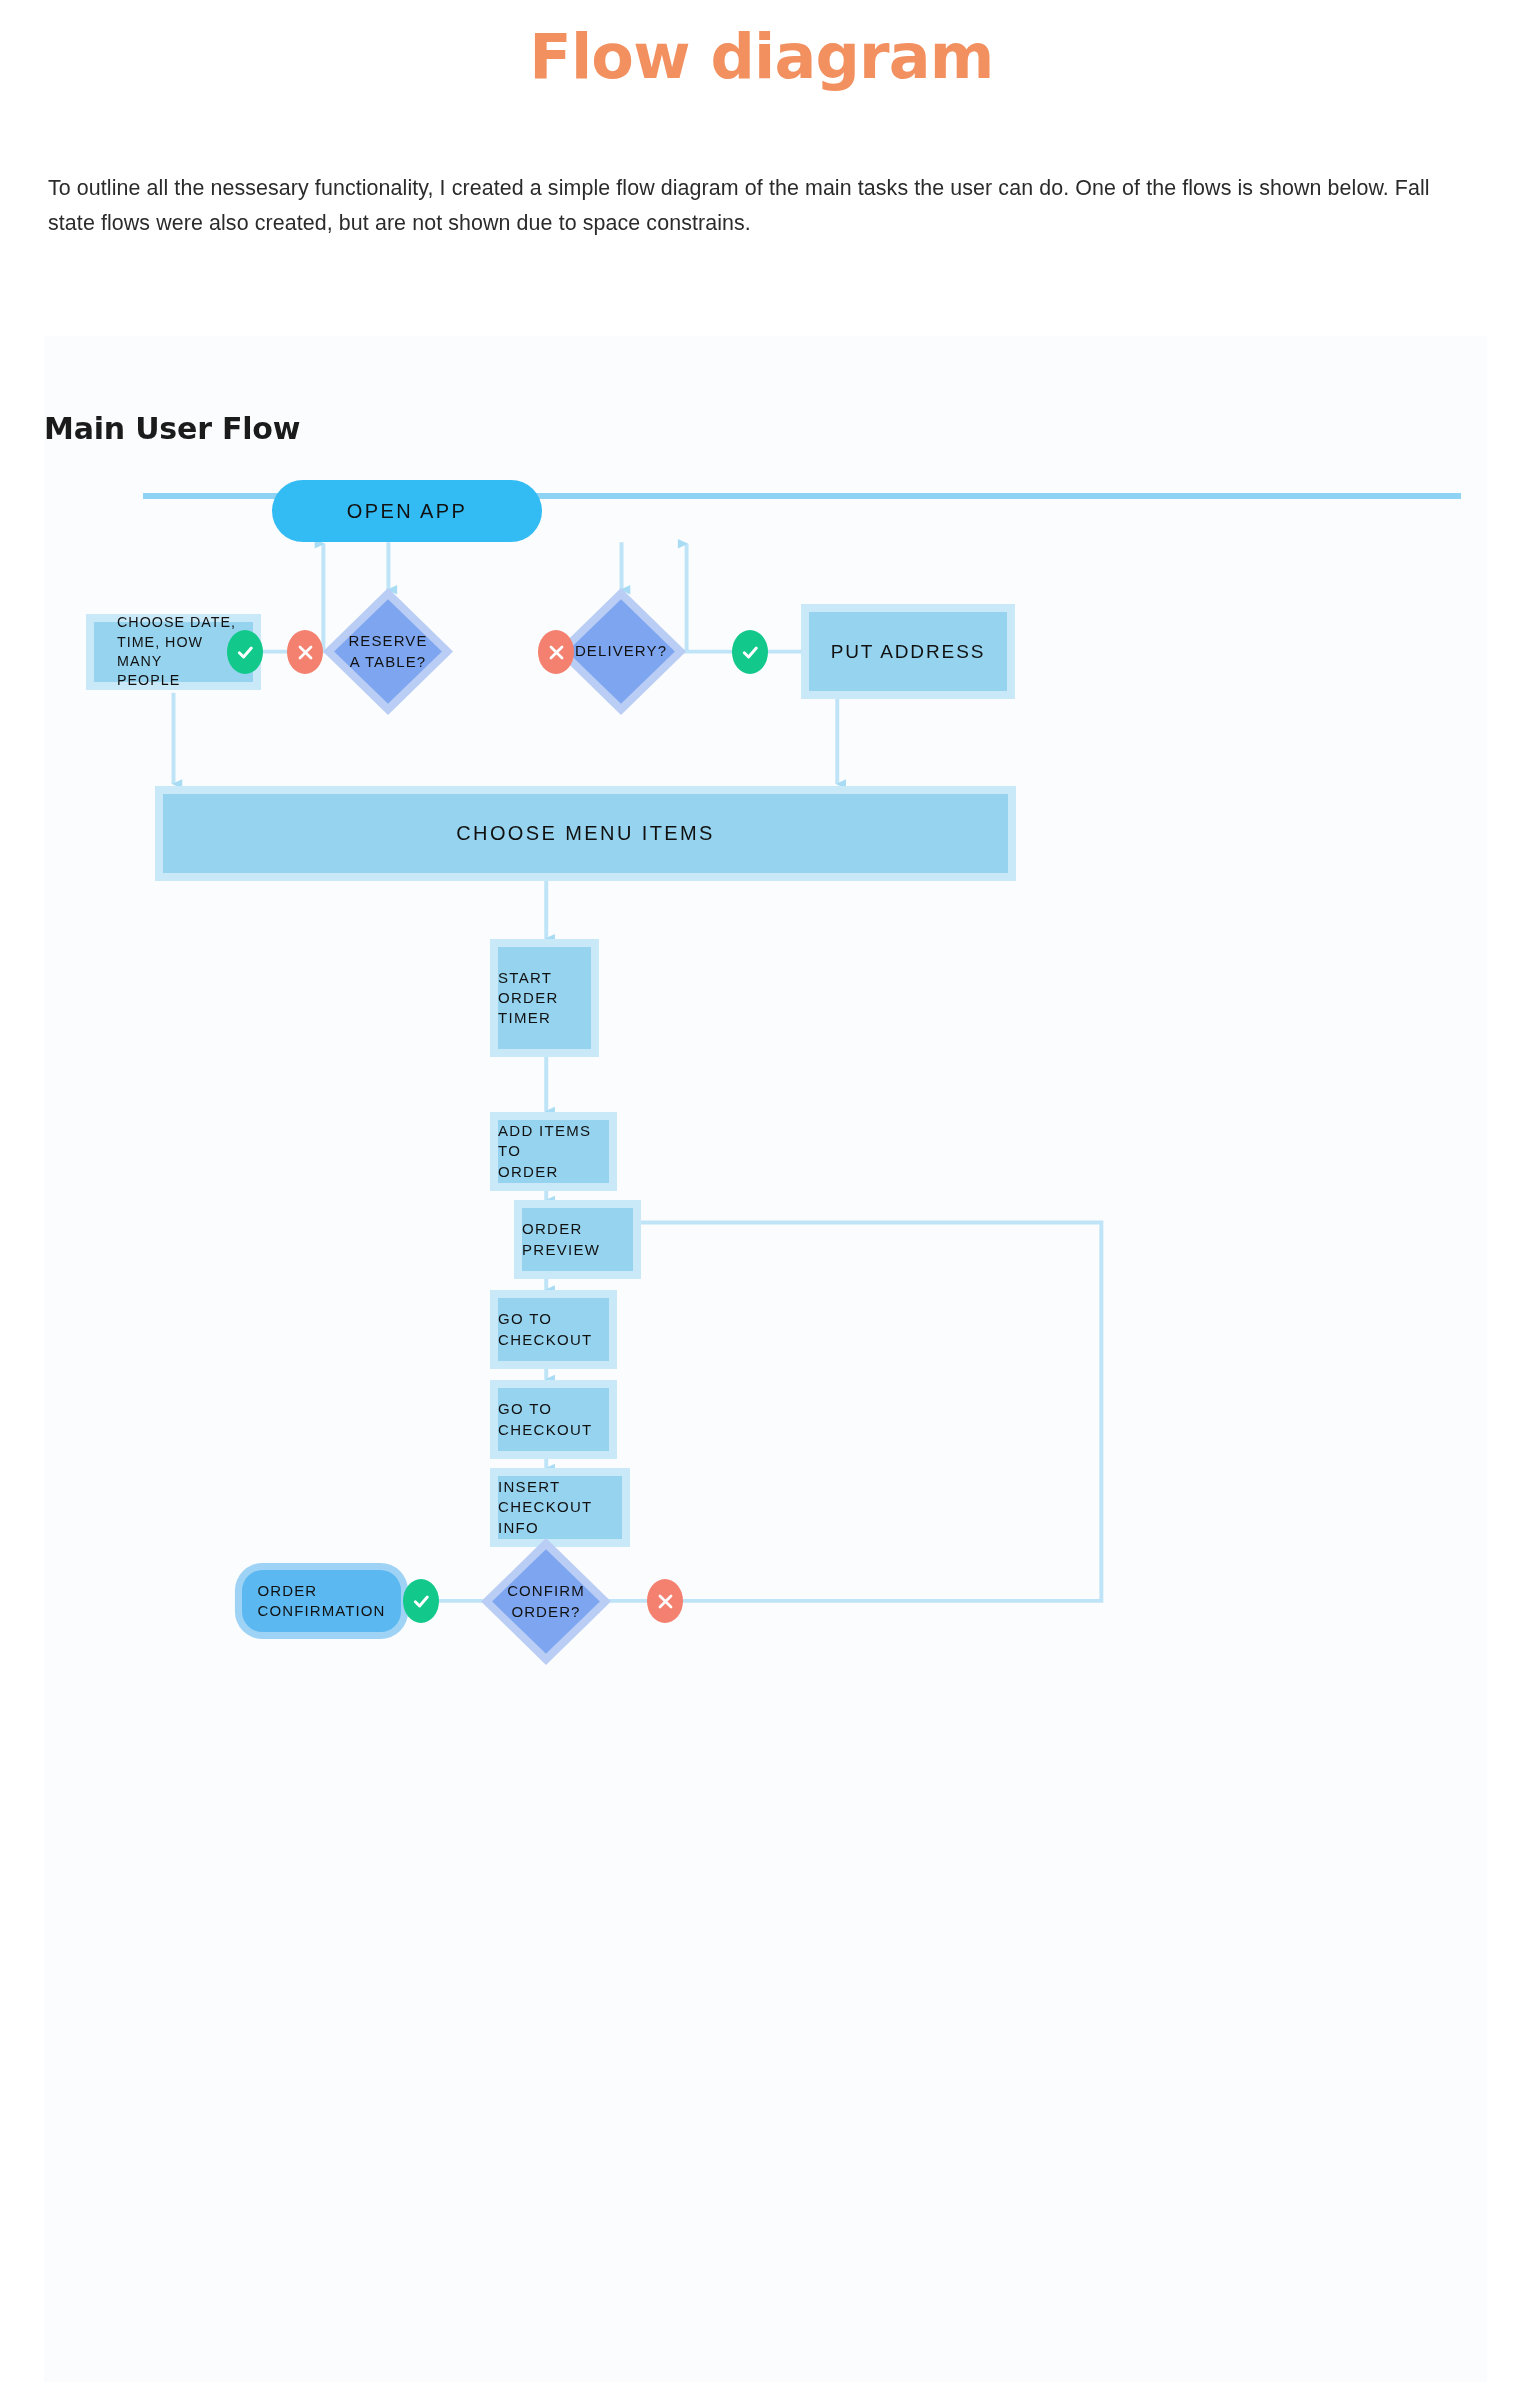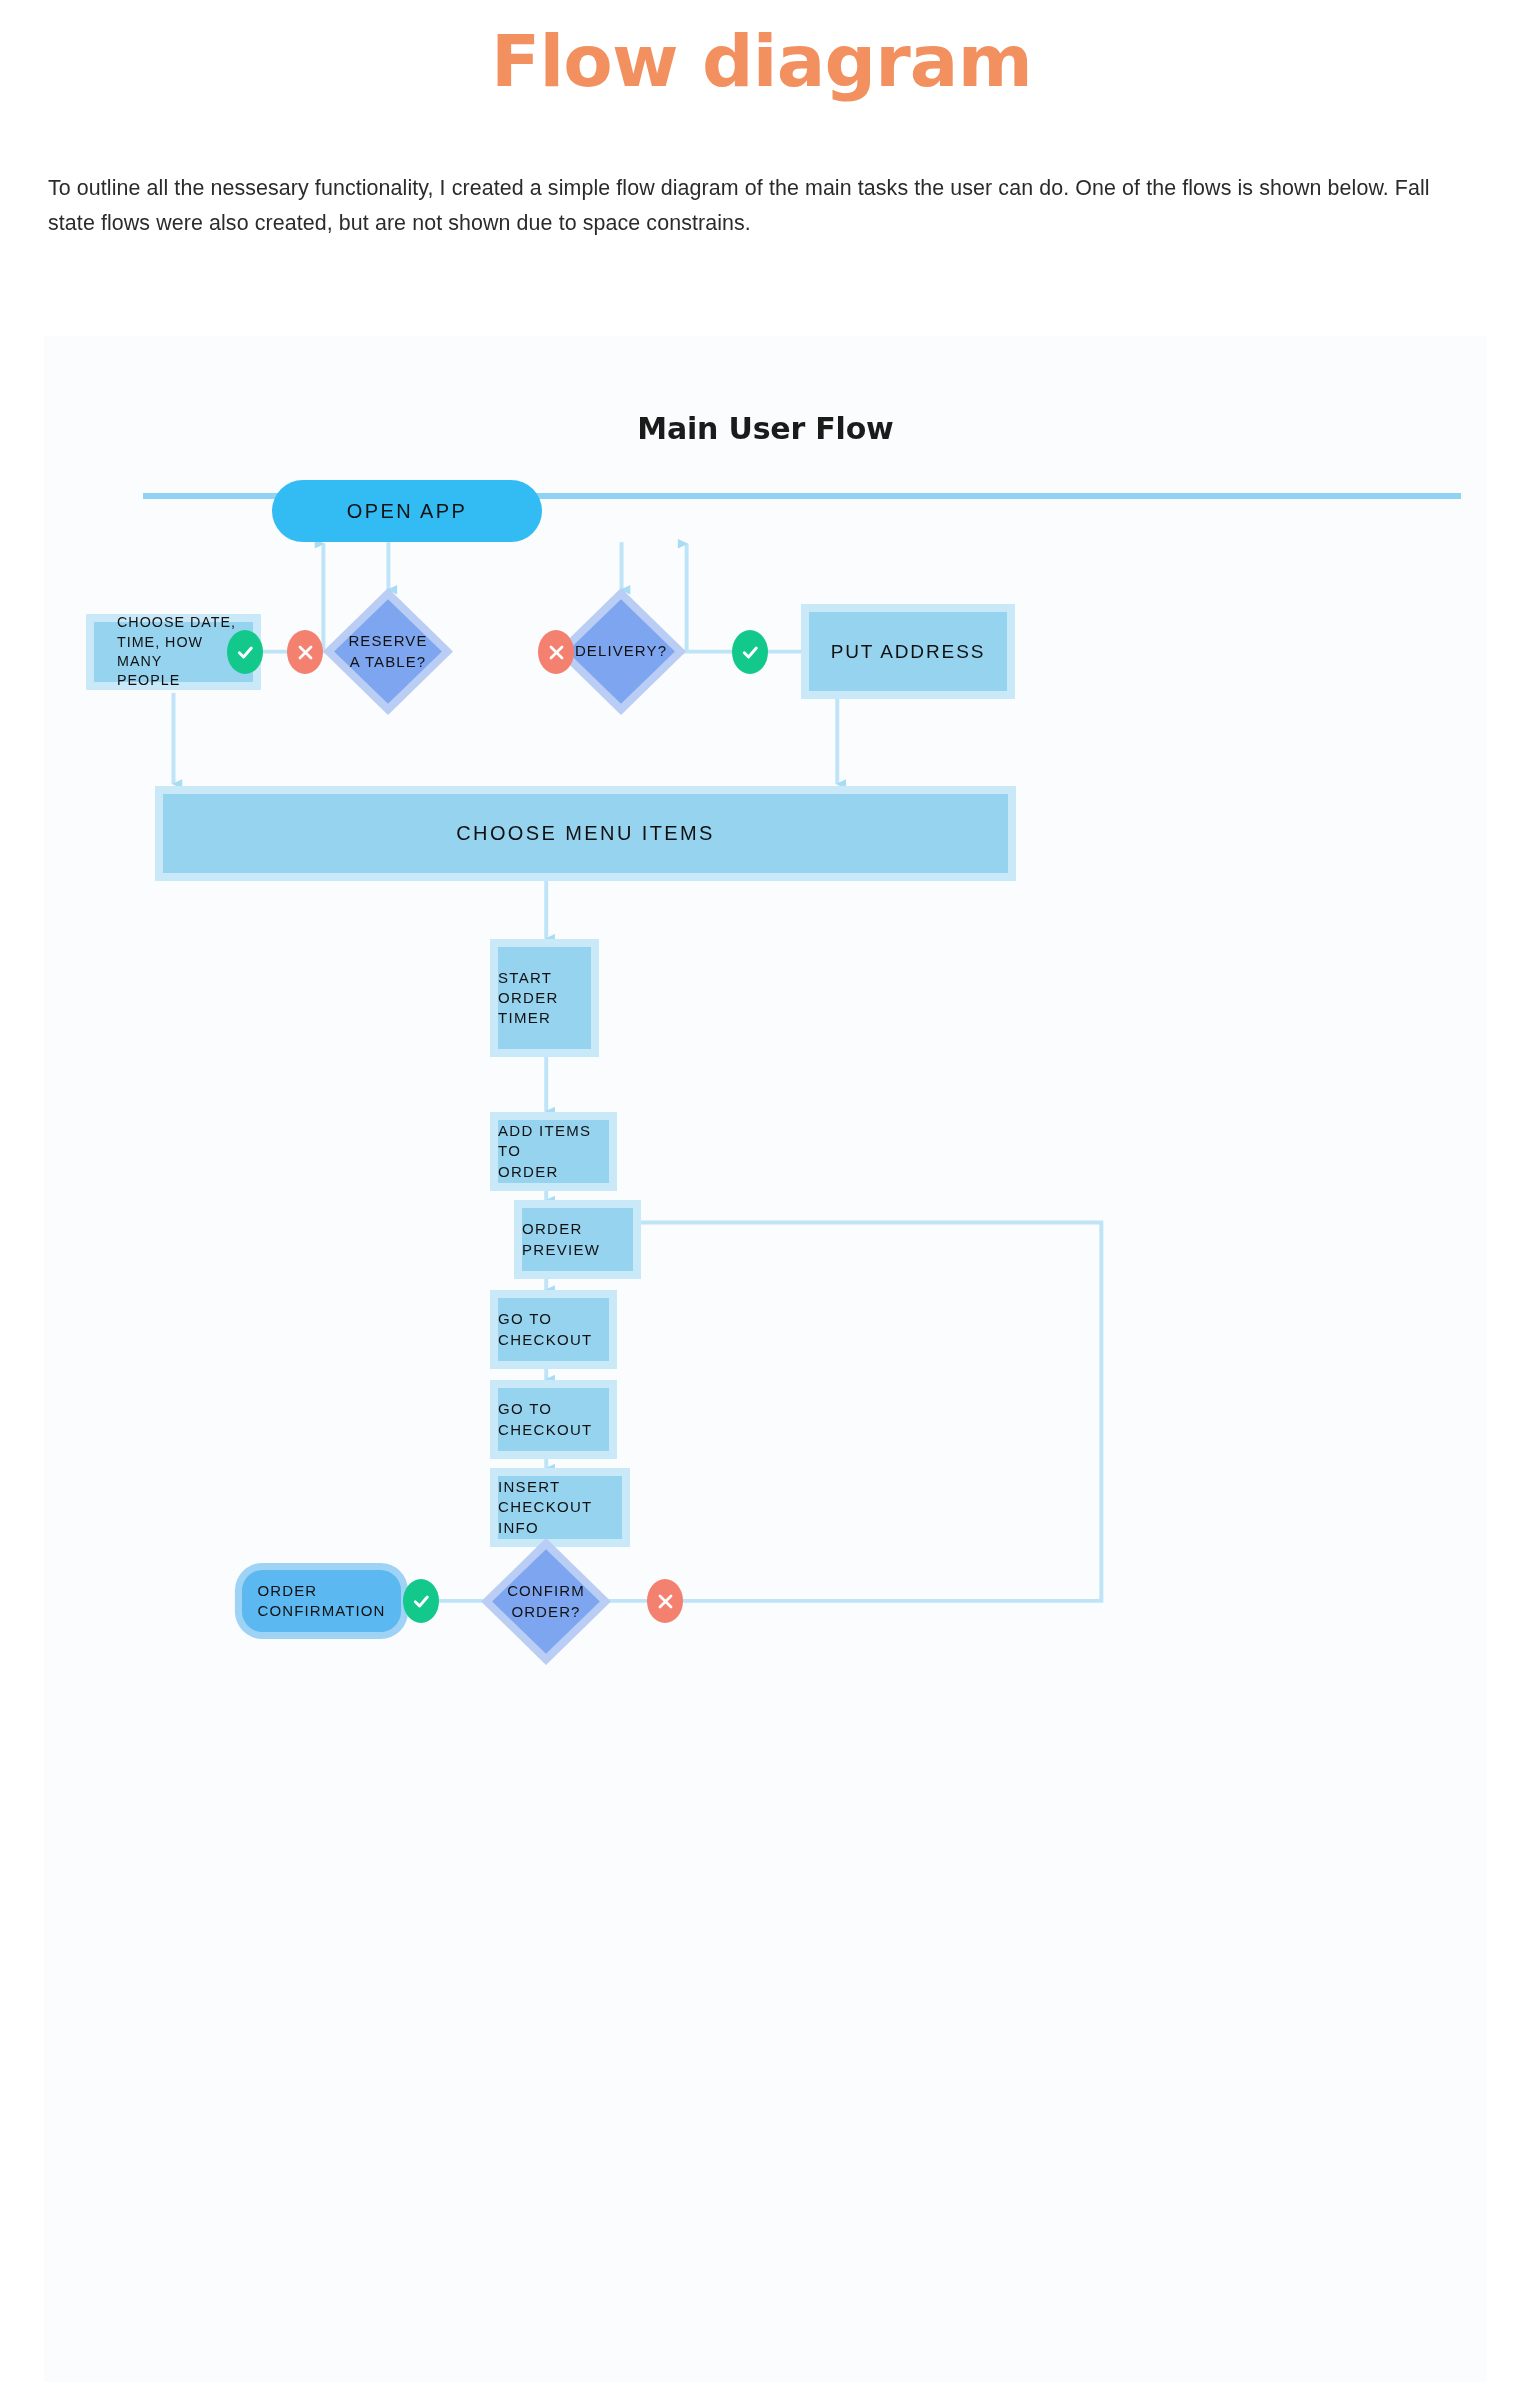--- a/index.html
+++ b/index.html
@@ -16,21 +16,21 @@
   }
 
   
   #page-title {
     position: absolute;
     left: 0;
     top: 24px;
     width: 1523px;
     text-align: center;
     font-family: "DejaVu Sans", sans-serif;
-    font-size: 72px;
+    font-size: 62px;
     font-weight: 700;
     letter-spacing: -0.8px;
     color: #F29060;
     line-height: 1.05;
   }
 
   #intro-paragraph {
     position: absolute;
     left: 48px;
     top: 171px;
@@ -50,21 +50,20 @@
     width: 1443px;
     height: 2046px;
     background: #FBFCFD;
   }
 
   #diagram-title {
     position: absolute;
     left: 0;
     top: 75px;
     width: 1443px;
-    text-align: center;
     font-family: "DejaVu Sans", sans-serif;
     font-size: 30px;
     font-weight: 700;
     color: #1b1b1b;
     letter-spacing: -0.2px;
   }
 
   #diagram-divider {
     position: absolute;
     left: 99px;

